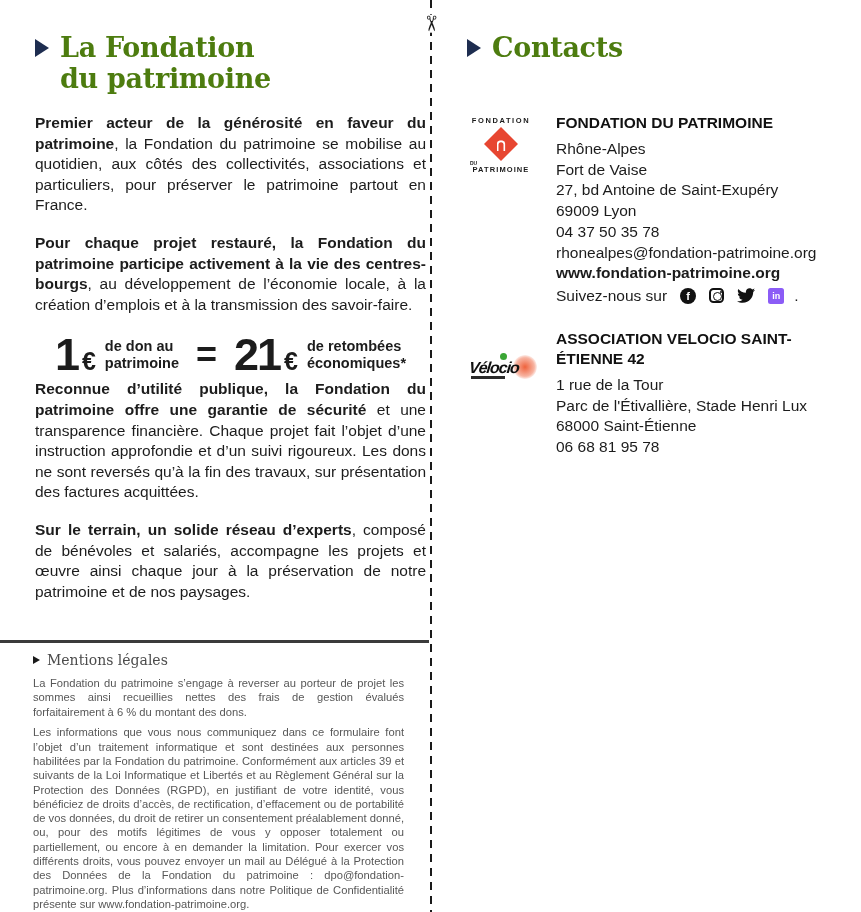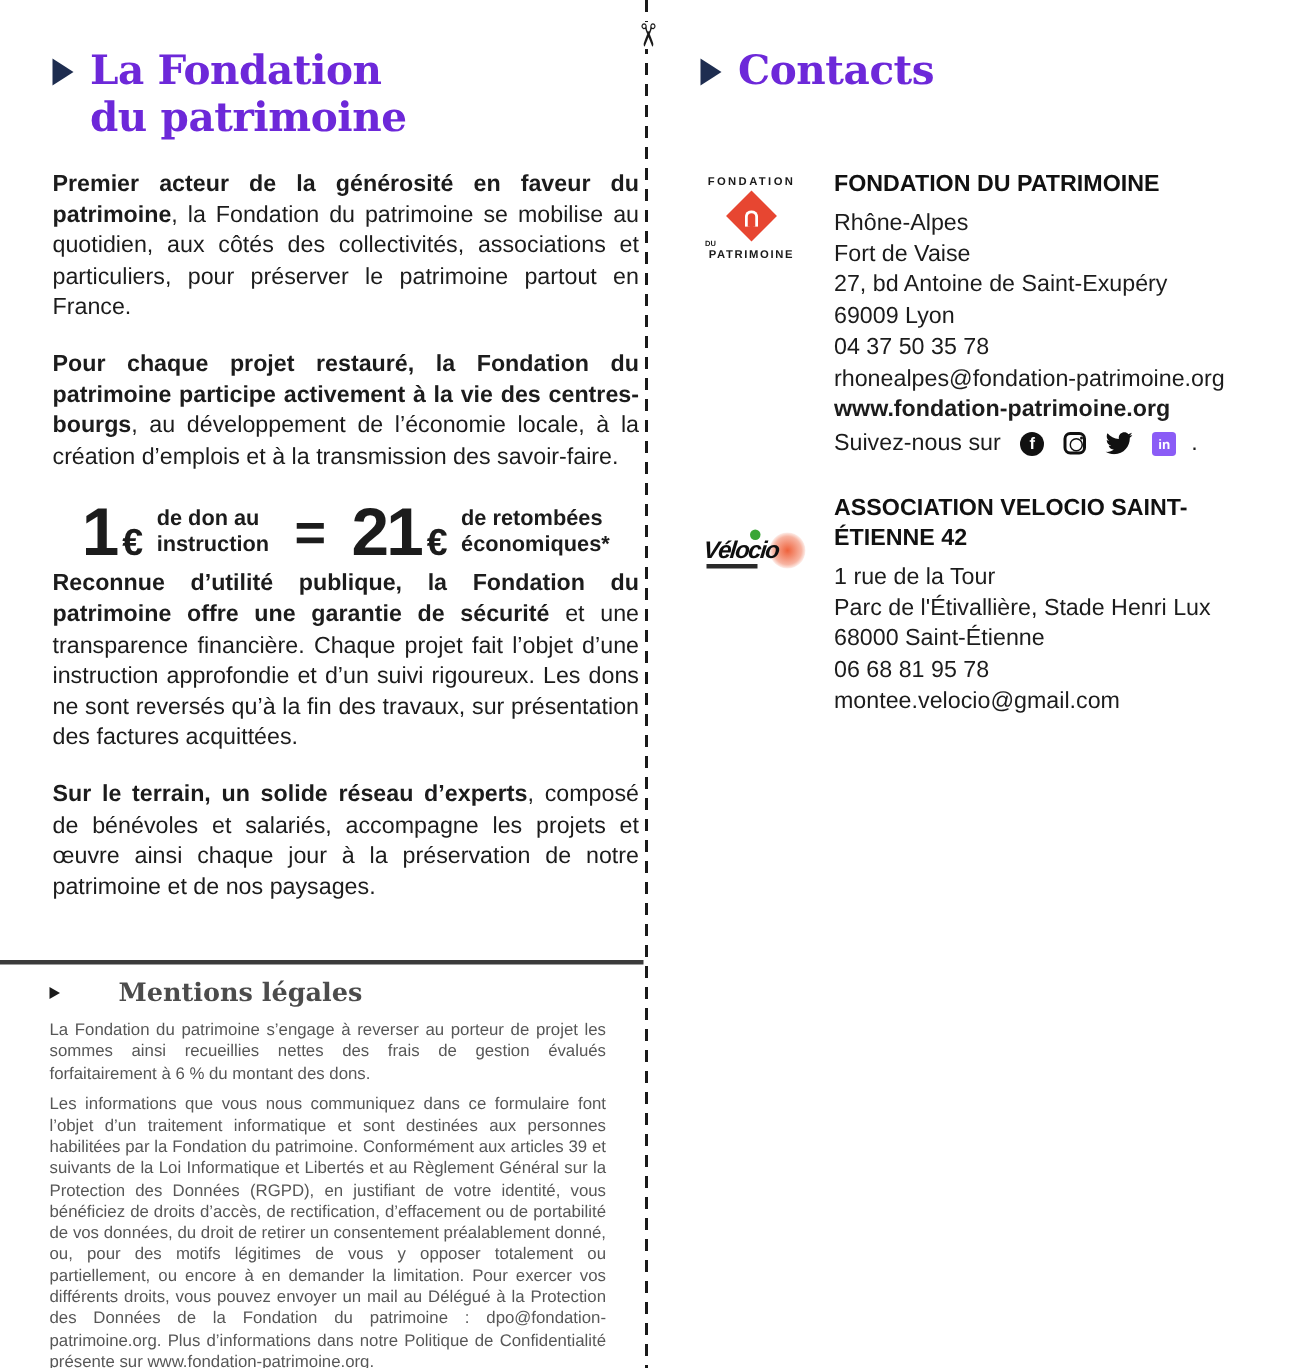--- a/index.html
+++ b/index.html
@@ -20,21 +20,21 @@
   }
 
   
   .title-row { display:flex; align-items:flex-start; gap:11px; }
   .tri {
     width:0; height:0; border-left:14px solid #1e2d50;
     border-top:9px solid transparent; border-bottom:9px solid transparent;
     margin-top:7px; flex-shrink:0;
   }
   .big-title {
-    font-family:"DejaVu Serif", serif; font-weight:bold; color:#6d28d9;
+    font-family:"DejaVu Serif", serif; font-weight:bold; color:#4d7c0f;
     font-size:27px; line-height:31px; white-space:pre-line; letter-spacing:-0.3px;
   }
 
   
   .col-left { position:absolute; left:35px; top:32px; width:391px; }
   .col-left .title-row { margin-bottom:19px; }
   p.body { font-size:15.5px; line-height:20.6px; text-align:justify; margin-bottom:17px; }
   p.body b { font-weight:bold; }
 
   .stat { display:flex; justify-content:center; align-items:center; gap:9px; margin:6px 0 2px; }
@@ -48,21 +48,21 @@
 
   .divider { position:absolute; left:0; top:640px; width:429px; height:2.5px; background:#3b3b3b; }
 
   
   .legal { position:absolute; left:33px; top:652px; width:371px; }
   .legal-head { display:flex; align-items:center; gap:7px; margin-bottom:8px; }
   .tri-sm {
     width:0; height:0; border-left:7px solid #1a1a1a;
     border-top:4.5px solid transparent; border-bottom:4.5px solid transparent; flex-shrink:0;
   }
-  .legal-title { font-family:"DejaVu Serif", serif; font-weight:bold; font-size:17px; color:#4c4c4c;margin-left:32px; }
+  .legal-title { font-family:"DejaVu Serif", serif; font-weight:normal; font-size:14px; color:#4c4c4c; }
   .legal p { font-size:11.2px; line-height:14.3px; color:#575757; text-align:justify; margin-bottom:6.5px; }
 
   
   .col-right { position:absolute; left:467px; top:32px; width:382px; }
   .contact { display:flex; gap:13px; }
   .contact-1 { margin-top:50px; }
   .contact-2 { margin-top:24px; }
   .logo-box { width:76px; flex-shrink:0; }
   .info { flex:1; min-width:0; }
   .cname { font-size:15.5px; font-weight:bold; line-height:20px; margin-bottom:6px; color:#111; }
@@ -133,21 +133,21 @@
 du patrimoine</h1>
     </div>
 
     <p class="body"><b>Premier acteur de la générosité en faveur du patrimoine</b><span>, la Fondation du patrimoine se mobilise au quotidien, aux côtés des collectivités, associations et particuliers, pour préserver le patrimoine partout en France.</span></p>
 
     <p class="body"><b>Pour chaque projet restauré, la Fondation du patrimoine participe activement à la vie des centres-bourgs</b><span>, au développement de l’économie locale, à la création d’emplois et à la transmission des savoir-faire.</span></p>
 
     <div class="stat">
       <span class="big"><span>1</span><span class="euro">€</span></span>
       <span class="slabel">de don au
-instruction</span>
+patrimoine</span>
       <span class="eq">=</span>
       <span class="big"><span>21</span><span class="euro">€</span></span>
       <span class="slabel">de retombées
 économiques*</span>
     </div>
 
     <p class="body"><b>Reconnue d’utilité publique, la Fondation du patrimoine offre une garantie de sécurité</b><span> et une transparence financière. Chaque projet fait l’objet d’une instruction approfondie et d’un suivi rigoureux. Les dons ne sont reversés qu’à la fin des travaux, sur présentation des factures acquittées.</span></p>
 
     <p class="body"><b>Sur le terrain, un solide réseau d’experts</b><span>, composé de bénévoles et salariés, accompagne les projets et œuvre ainsi chaque jour à la préservation de notre patrimoine et de nos paysages.</span></p>
 
@@ -212,18 +212,17 @@
           <span class="velocio-text">Vélocio</span>
           <span class="velocio-bar"></span>
         </div>
       </div>
       <div class="info">
         <div class="cname">ASSOCIATION VELOCIO SAINT-ÉTIENNE 42</div>
         <div class="cline">1 rue de la Tour</div>
         <div class="cline">Parc de l'Étivallière, Stade Henri Lux</div>
         <div class="cline">68000 Saint-Étienne</div>
         <div class="cline">06 68 81 95 78</div>
-        <div class="cline">montee.velocio@gmail.com</div>
       </div>
     </div>
   </div>
 
 </div>
 
 </body></html>

